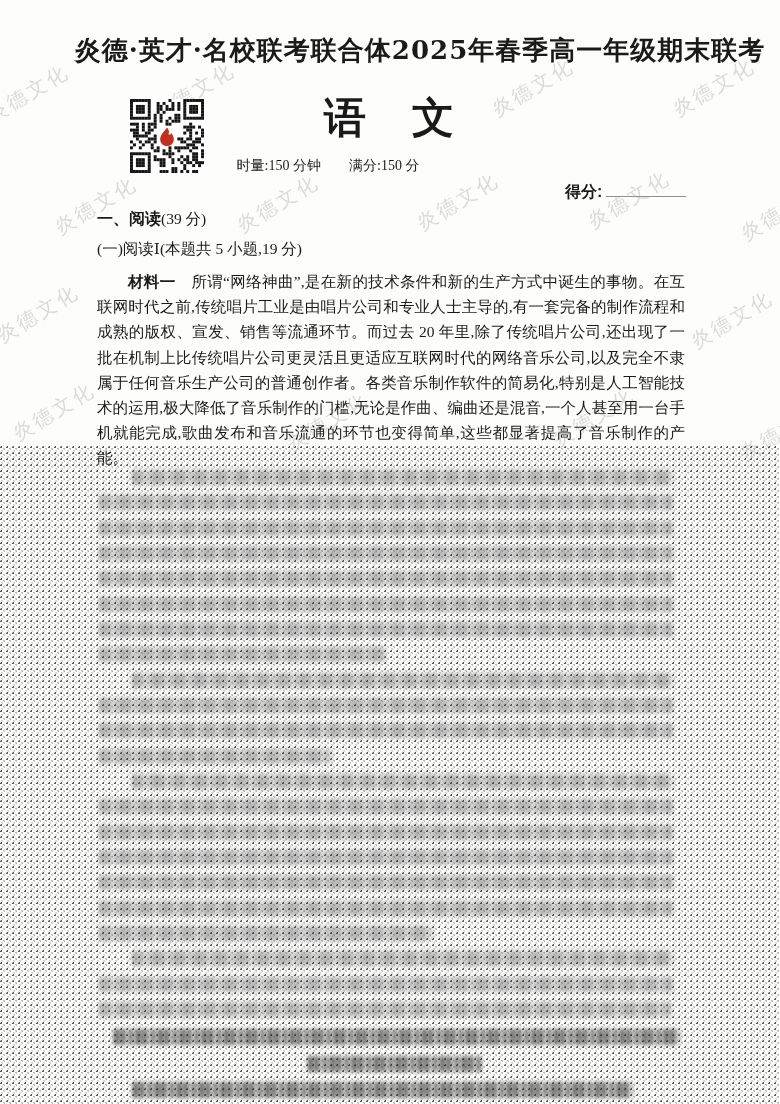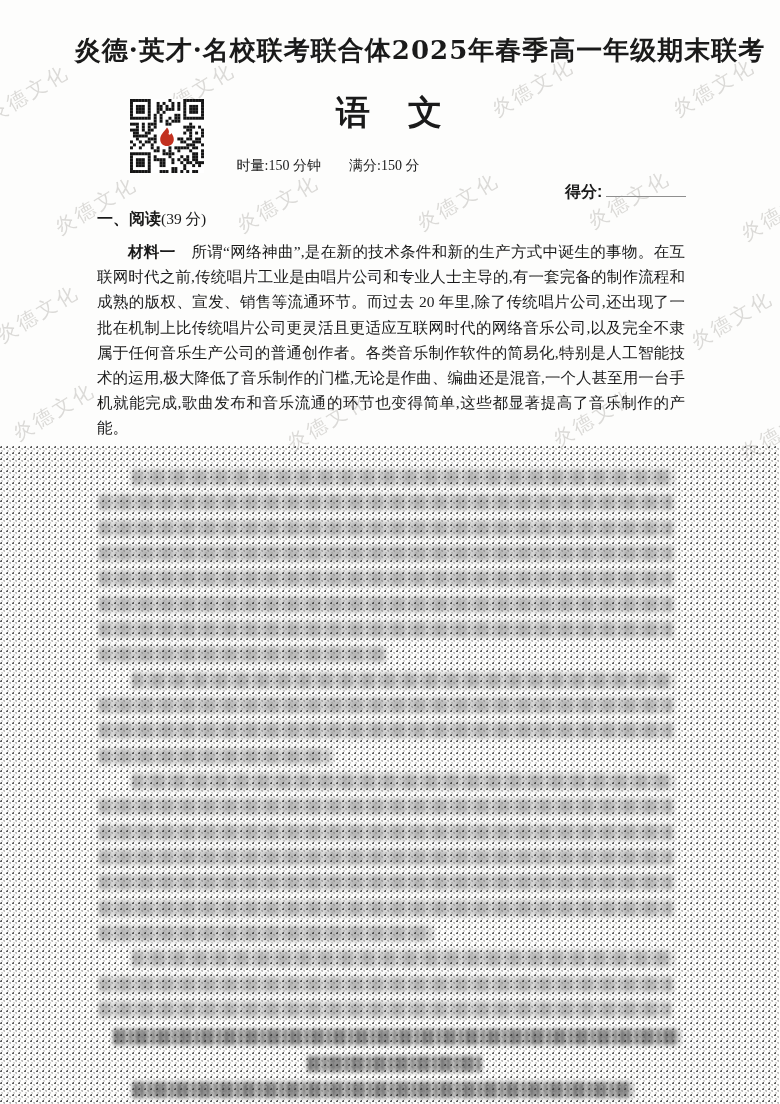--- a/index.html
+++ b/index.html
@@ -30,21 +30,21 @@
     font-size:26px;font-weight:bold;
     font-family:"DejaVu Serif","Liberation Serif",serif;
     letter-spacing:1px;
     margin:0;
     padding-left:30px;
   }
   .qr{position:absolute;left:130px;top:99px;width:74px;height:74px;}
   .subject-title{
     position:absolute;left:0;top:90px;width:780px;
     text-align:center;
-    font-size:34px;font-weight:bold;
+    font-size:42px;font-weight:bold;
     letter-spacing:2px;
   }
   .info-line{
     position:absolute;left:0;top:157px;width:656px;
     text-align:center;font-size:14px;
   }
   .info-line .gap{display:inline-block;width:28px;}
   .score-row{position:absolute;left:565px;top:182px;z-index:2;font-size:16px;}
   .score-label{
     font-family:"Liberation Sans","DejaVu Sans",sans-serif;
@@ -423,20 +423,21 @@
 
     <div class="score-row">
       <span class="score-label">得分:</span>
       <span class="score-line"></span>
     </div>
   </div>
 
   <div class="bodytext">
     <p class="sec-h"><span class="hb">一、阅读</span><span>(39 分)</span></p>
 
+    <p class="sub-h">(一)阅读Ⅰ(本题共 5 小题,19 分)</p>
 
 
     <p class="material"><span class="mlabel">材料一</span><span class="mgap"></span><span>所谓“网络神曲”,是在新的技术条件和新的生产方式中诞生的事物。在互联网时代之前,传统唱片工业是由唱片公司和专业人士主导的,有一套完备的制作流程和成熟的版权、宣发、销售等流通环节。而过去 20 年里,除了传统唱片公司,还出现了一批在机制上比传统唱片公司更灵活且更适应互联网时代的网络音乐公司,以及完全不隶属于任何音乐生产公司的普通创作者。各类音乐制作软件的简易化,特别是人工智能技术的运用,极大降低了音乐制作的门槛,无论是作曲、编曲还是混音,一个人甚至用一台手机就能完成,歌曲发布和音乐流通的环节也变得简单,这些都显著提高了音乐制作的产能。</span></p>
   </div>
 
   <div class="obscured" id="obscured" style="top: 446px; height: 658px;">
       <div class="blur-line strong" style="top: 636px; left: 133px; width: 500px;"></div>
       <div class="blur-line strong" style="top: 610px; left: 308px; width: 176px;"></div>
       <div class="blur-line strong" style="top: 583px; left: 114px; width: 566px;"></div>
       <div class="blur-line" style="top: 556px; left: 100px; width: 570px;"></div>

